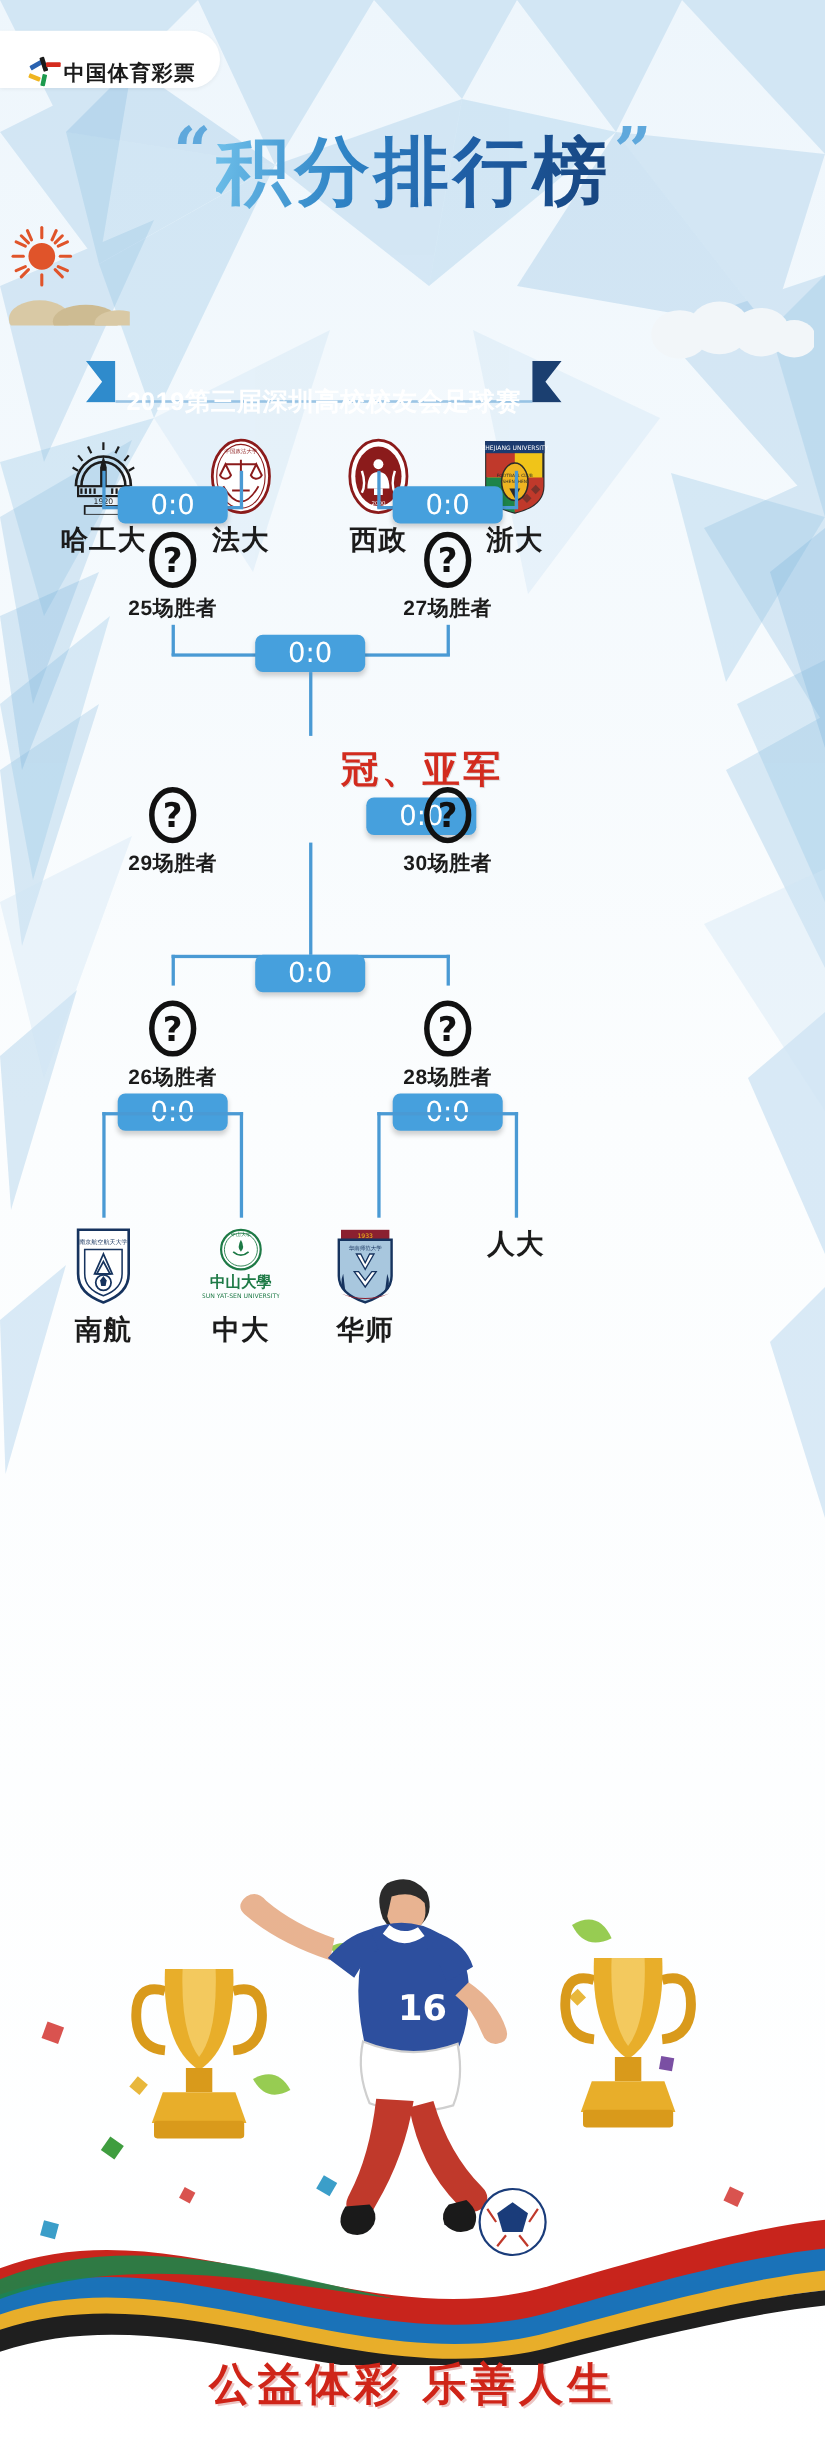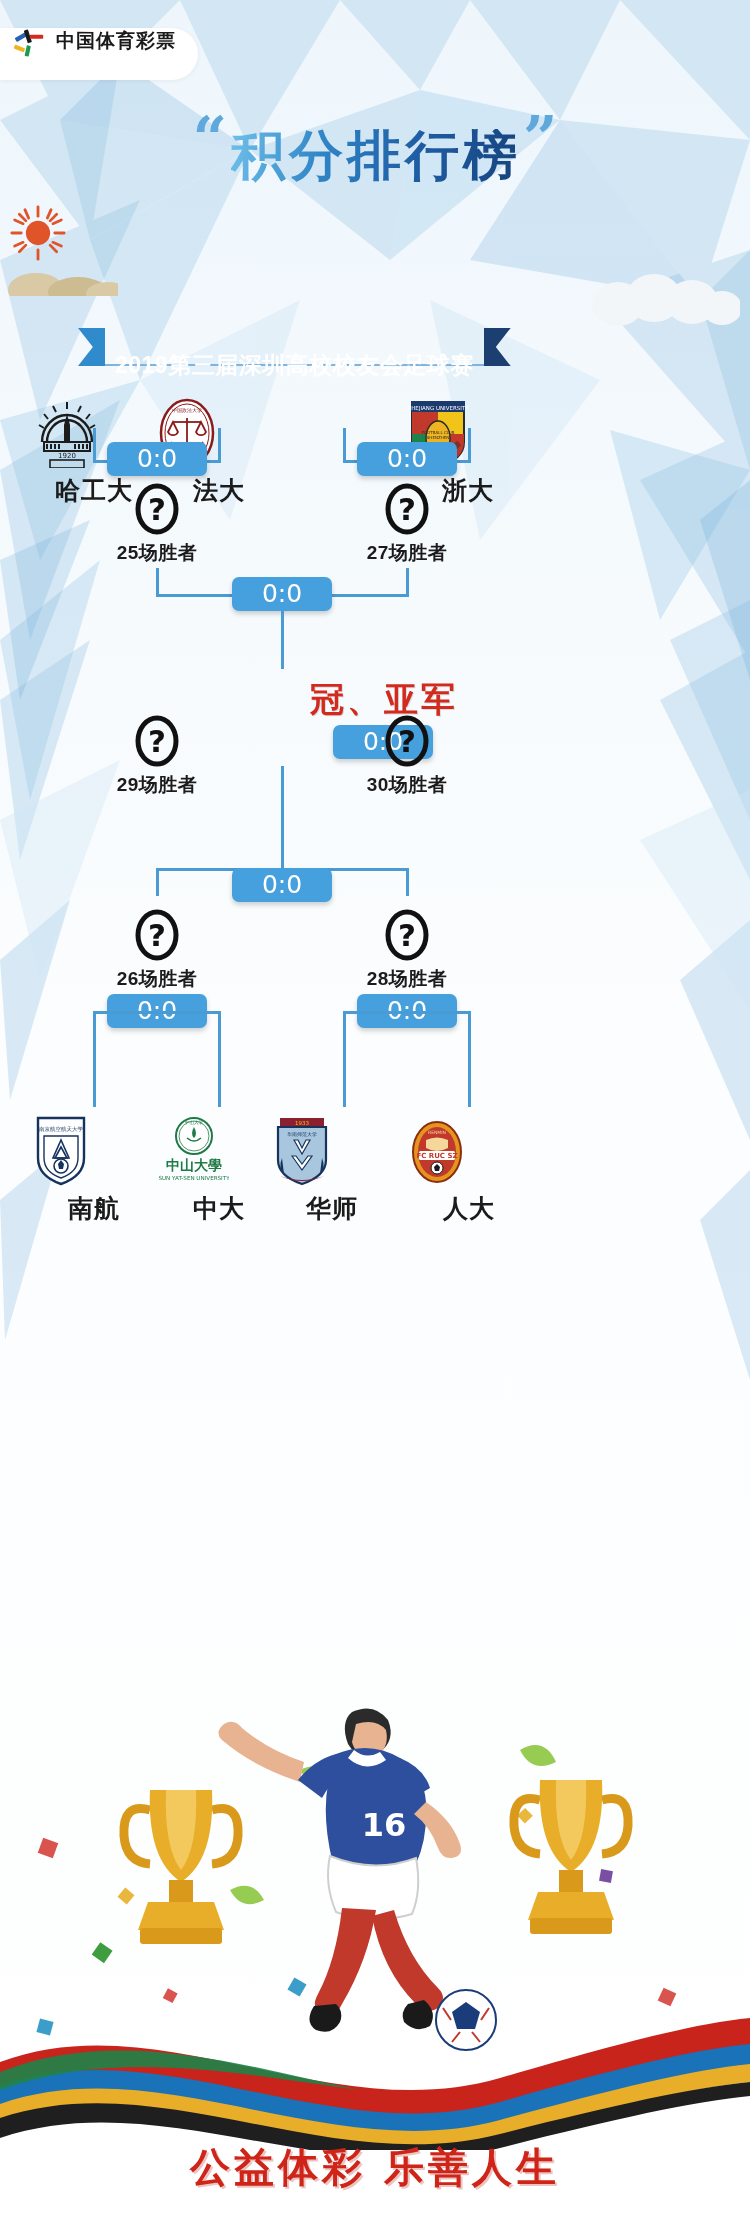--- a/index.html
+++ b/index.html
@@ -17,22 +17,22 @@
       linear-gradient(180deg,#f4f9fd 0%,#ffffff 40%,#ffffff 100%);
   }
 
   
   .poly-bg{position:absolute;inset:0;width:750px;height:2238px;z-index:0;pointer-events:none;}
 
   
   .logo-pill{
     position:absolute;left:0;top:28px;z-index:6;
     background:#ffffff;border-radius:0 28px 28px 0;
-    height:52px;display:flex;align-items:flex-start;
-    padding:0 22px 0 12px;gap:10px;
+    height:52px;display:flex;align-items:flex-end;
+    padding:0 22px 0 24px;
     box-shadow:0 1px 4px rgba(0,0,0,.06);
   }
   .logo-mark{width:34px;height:30px;position:relative;flex:0 0 auto;}
   .logo-text{
     font-size:19px;font-weight:700;color:#1a1a1a;letter-spacing:1px;
     white-space:nowrap;
   }
 
   
   .title-wrap{
@@ -40,25 +40,25 @@
     display:flex;align-items:center;justify-content:center;
   }
   .quote{
     font-size:60px;line-height:1;color:#5fa8dc;font-weight:700;
     font-family:"DejaVu Serif",serif;
     position:relative;
   }
   .quote.left{top:-18px;margin-right:4px;}
   .quote.right{top:-18px;margin-left:2px;}
   .title-main{
-    font-size:54px;line-height:1;font-weight:700;letter-spacing:4px;
+    font-size:68px;line-height:1;font-weight:700;letter-spacing:4px;
     background:linear-gradient(100deg,#6fc0ea 0%,#2f84c6 32%,#1f5fa6 62%,#16437d 100%);
     -webkit-background-clip:text;background-clip:text;color:transparent;
     -webkit-text-fill-color:transparent;
-    font-family:Liberation Serif, serif;
+    font-family:Liberation Sans, sans-serif;
   }
 
   
   .sun{
     position:absolute;left:10px;top:205px;width:56px;height:56px;z-index:4;
   }
   .hills{position:absolute;left:8px;top:250px;z-index:3;}
   .cloud-deco{position:absolute;right:10px;top:268px;z-index:3;}
 
   
@@ -82,21 +82,21 @@
     width:27px;height:38px;background:#1b3f70;
     clip-path:polygon(0 0,100% 0,45% 50%,100% 100%,0 100%);
   }
 
   
   .bracket{position:absolute;left:0;top:390px;width:750px;height:1310px;z-index:5;}
 
   .team{
     position:absolute;width:120px;text-align:center;
   }
-  .team .crest{height:78px;display:flex;align-items:flex-end;justify-content:flex-start;}
+  .team .crest{height:78px;display:flex;align-items:flex-end;justify-content:center;}
   .team .tname{
     margin-top:6px;font-size:25px;font-weight:700;color:#1b1b1b;letter-spacing:1px;text-align:center;
   }
 
   .score{
     position:absolute;background:#46a0dd;color:#ffffff;
     border-radius:7px;font-size:25px;font-weight:400;
     width:100px;height:34px;line-height:34px;text-align:center;
     box-shadow:0 3px 5px rgba(0,0,0,.18);
     font-family:"DejaVu Sans",sans-serif;
@@ -300,20 +300,37 @@
             <path d="M42 24 L37 34 A5.5 5.5 0 0 0 47 34 Z"></path>
             <line x1="20" y1="48" x2="36" y2="48"></line>
           </g>
           <path d="M12 44 Q20 58 28 58 Q36 58 44 44" fill="none" stroke="#8b1b1b" stroke-width="1.6"></path>
           <text x="28" y="14" font-size="5" text-anchor="middle" fill="#8b1b1b" font-family="DejaVu Sans,sans-serif">中国政法大学</text>
         </svg>
       </div>
       <div class="tname">法大</div>
     </div>
 
+    <div class="team" style="left:284px;top:0;">
+      <div class="crest">
+        <svg width="56" height="70" viewBox="0 0 56 70">
+          <ellipse cx="28" cy="35" rx="26" ry="33" fill="#ffffff" stroke="#8b1b1b" stroke-width="2.5"></ellipse>
+          <ellipse cx="28" cy="35" rx="21" ry="27" fill="#8b1b1b"></ellipse>
+          <g fill="#ffffff">
+            <circle cx="28" cy="24" r="4.5"></circle>
+            <path d="M18 46 Q18 31 28 31 Q38 31 38 46 Z"></path>
+            <rect x="24" y="46" width="8" height="6"></rect>
+          </g>
+          <path d="M13 30 Q17 42 13 50" fill="none" stroke="#ffffff" stroke-width="2.2"></path>
+          <path d="M43 30 Q39 42 43 50" fill="none" stroke="#ffffff" stroke-width="2.2"></path>
+          <text x="28" y="61" font-size="5" text-anchor="middle" fill="#ffffff" font-family="DejaVu Sans,sans-serif">2000</text>
+        </svg>
+      </div>
+      <div class="tname">西政</div>
+    </div>
 
     <div class="team" style="left:408px;top:0;">
       <div class="crest">
         <svg width="60" height="70" viewBox="0 0 60 70">
           <path d="M4 4 H56 V44 Q56 62 30 68 Q4 62 4 44 Z" fill="#f0c419" stroke="#2b2b2b" stroke-width="2"></path>
           <path d="M4 4 H30 V36 H4 Z" fill="#c0392b"></path>
           <path d="M4 36 H30 V68 Q4 62 4 44 Z" fill="#1e8449"></path>
           <path d="M30 36 H56 V44 Q56 62 30 68 Z" fill="#c0392b"></path>
           <g fill="#2b2b2b" opacity=".45">
             <rect x="34" y="40" width="6" height="6" transform="rotate(45 37 43)"></rect>
@@ -460,32 +477,20 @@
           </g>
           <path d="M10 44 Q6 54 12 60" fill="#16335e"></path>
           <path d="M50 44 Q54 54 48 60" fill="#16335e"></path>
           <path d="M8 62 Q30 72 52 62 Q30 70 8 62 Z" fill="#8b2030"></path>
         </svg>
       </div>
       <div class="tname">华师</div>
     </div>
 
     <div class="team" style="left:409px;top:718px;">
-      <div class="crest">
-        <svg width="56" height="68" viewBox="0 0 56 68">
-          <ellipse cx="28" cy="34" rx="24" ry="30" fill="#e4941f" stroke="#8b2d10" stroke-width="2"></ellipse>
-          <ellipse cx="28" cy="34" rx="19" ry="25" fill="#c0392b"></ellipse>
-          <text x="28" y="16" font-size="4.5" text-anchor="middle" fill="#f6d79b" font-family="DejaVu Sans,sans-serif">RENMIN</text>
-          <path d="M17 22 Q28 17 39 22 L39 30 Q28 36 17 30 Z" fill="#f6d79b"></path>
-          <rect x="10" y="33" width="36" height="9" rx="1.6" fill="#ffffff"></rect>
-          <text x="28" y="40" font-size="7" text-anchor="middle" fill="#c0392b" font-weight="bold" font-family="DejaVu Sans,sans-serif">FC RUC SZ</text>
-          <circle cx="28" cy="50" r="6" fill="#ffffff" stroke="#1a1a1a" stroke-width="1"></circle>
-          <path d="M28 46 L31 49 L30 53 H26 L25 49 Z" fill="#1a1a1a"></path>
-        </svg>
-      </div>
       <div class="tname">人大</div>
     </div>
   </div>
 
   <svg class="player-zone" viewBox="0 0 750 430" preserveAspectRatio="none">
 
     <g>
       <rect x="40" y="150" width="16" height="16" fill="#d9534f" transform="rotate(20 48 158)"></rect>
       <rect x="95" y="255" width="15" height="15" fill="#3f9d3f" transform="rotate(35 102 262)"></rect>
       <rect x="38" y="330" width="14" height="14" fill="#3b9ec9" transform="rotate(15 45 337)"></rect>

